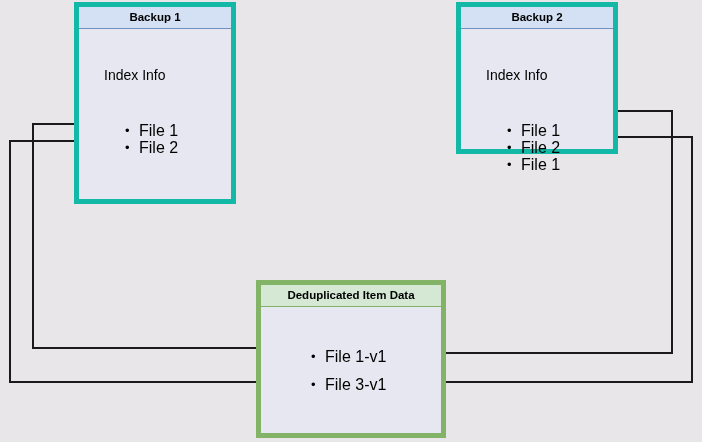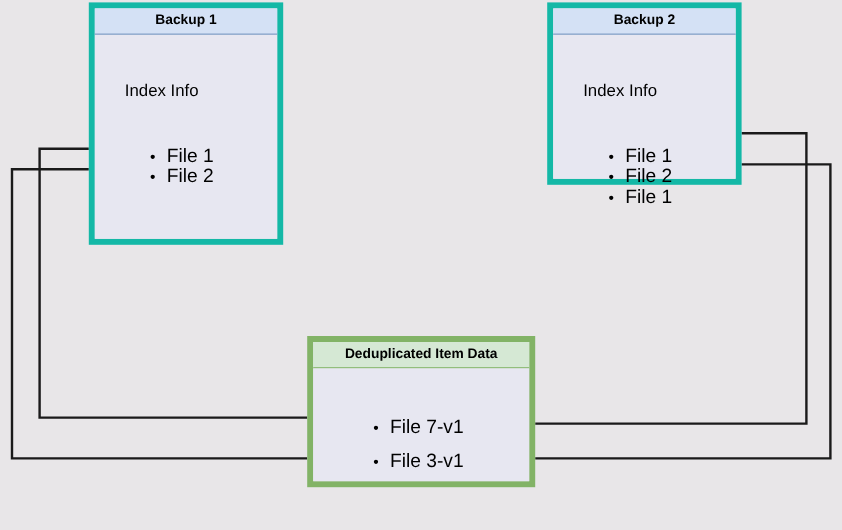--- a/index.html
+++ b/index.html
@@ -87,21 +87,21 @@
   }
   ul.dedup-list li {
     line-height: 28px;
   }
   ul.dedup-list li::before {
     line-height: 28px;
   }
   
   #backup1 { left: 74px; top: 2px; width: 162px; height: 202px; }
   #backup2 { left: 456px; top: 2px; width: 162px; height: 152px; }
-  #dedup   { left: 256px; top: 280px; width: 190px; height: 126px; }
+  #dedup   { left: 256px; top: 280px; width: 190px; height: 158px; }
   #backup1 .index-label { left: 25px; top: 38px; }
   #backup2 .index-label { left: 25px; top: 38px; }
   #backup1 ul.file-list { left: 44px; top: 93px; }
   #backup2 ul.file-list { left: 44px; top: 93px; }
   #dedup   ul.file-list { left: 48px; top: 36px; }
 </style>
 </head>
 <body>
 
 <div id="canvas">
@@ -143,19 +143,19 @@
         <li>File 2</li>
         <li>File 1</li>
       </ul>
     </div>
   </div>
 
   <div class="node green" id="dedup">
     <div class="node-header">Deduplicated Item Data</div>
     <div class="node-body">
       <ul class="file-list dedup-list">
-        <li>File 7-v1</li>
+        <li>File 1-v1</li>
         <li>File 3-v1</li>
       </ul>
     </div>
   </div>
 
 </div>
 
 </body></html>

